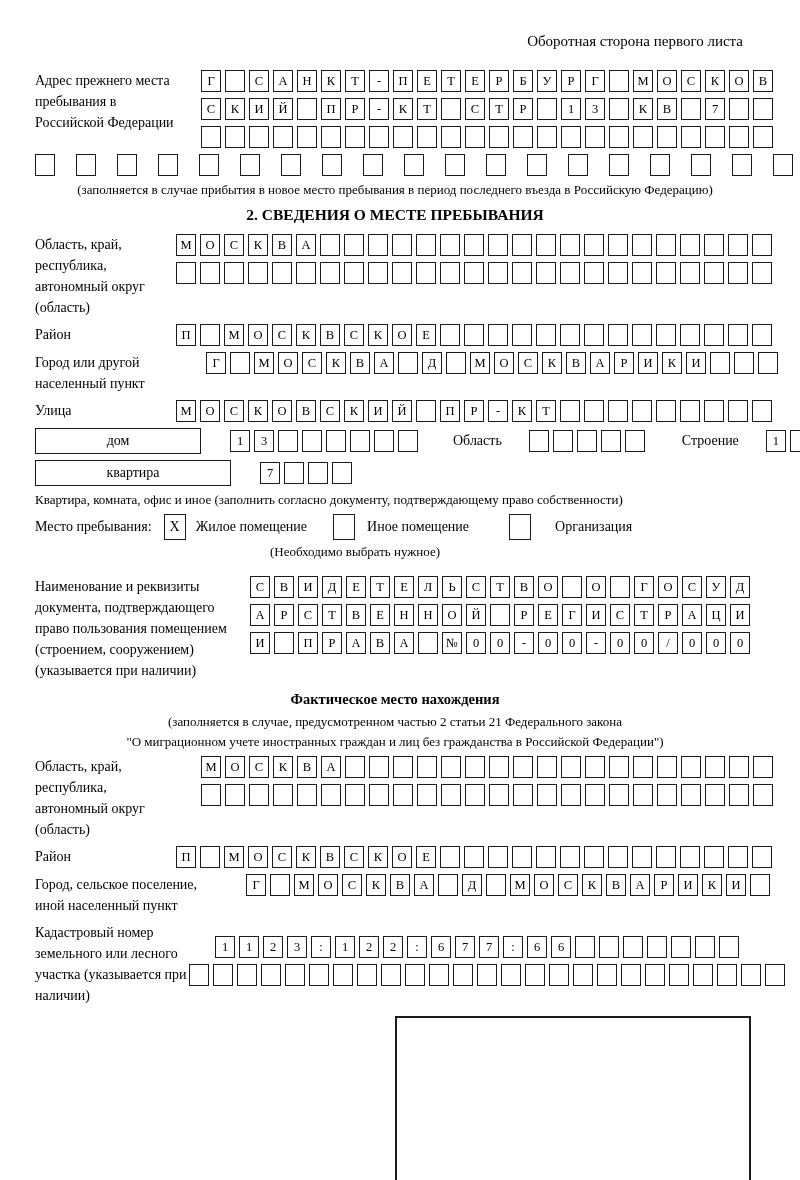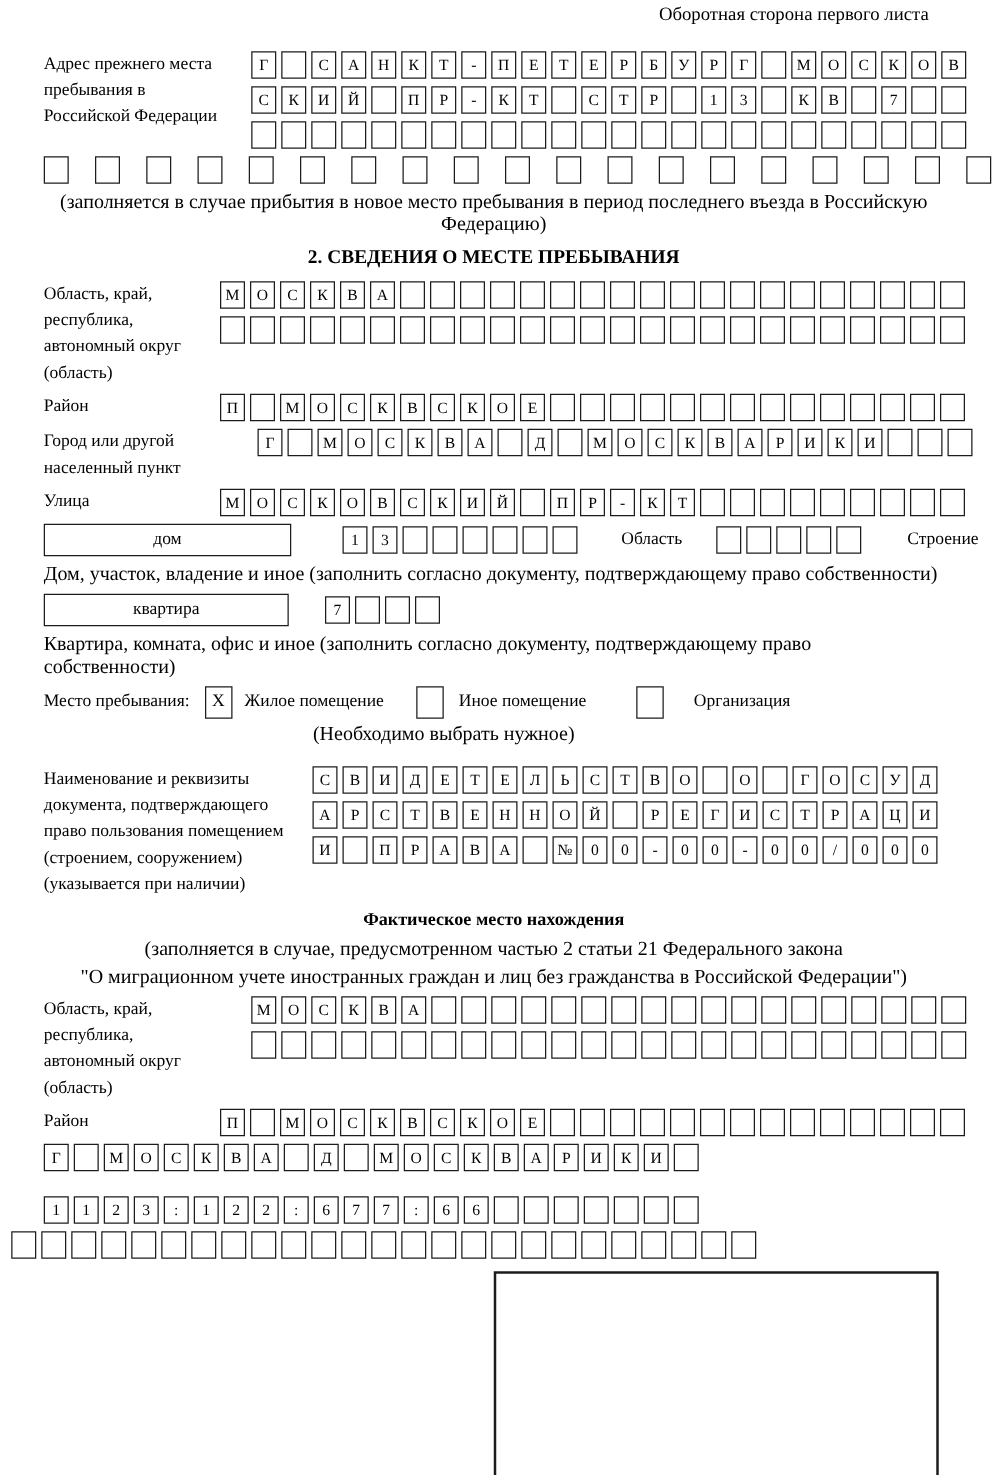--- a/index.html
+++ b/index.html
@@ -1,41 +1,41 @@
 <!DOCTYPE html>
 <html lang="ru"><head>
 <meta charset="utf-8">
 <style>
   html,body{margin:0;padding:0;background:#fff;}
   .page{
     position:relative;
     width:800px;height:1180px;
     box-sizing:border-box;
-    padding:4px 45px 0 35px;
+    padding:33px 45px 0 35px;
     background:#fff;color:#000;
     font-family:"Liberation Serif","DejaVu Serif",serif;
     overflow:hidden;
   }
   .header-note{ text-align:right; font-size:15px; margin-bottom:20px; padding-right:12px;}
   .row-group{display:flex;align-items:flex-start;}
   .label{font-size:14px;line-height:21px;flex:none;}
   .w145{width:145px;}
   .w120{width:120px;}
   .w150{width:150px;}
   .w215{width:215px;}
   .lines{display:flex;flex-direction:column;gap:6px;}
   .cellrow{display:flex;gap:4px;margin:0;}
   .cell{
     width:20px;height:22px;flex:none;
     border:1.6px solid #1c1c1c;box-sizing:border-box;
     display:inline-flex;align-items:center;justify-content:center;
     font-size:12.5px;line-height:1;background:#fff;
   }
   .mb6{margin-bottom:6px;gap:21px;}
-  .note{font-size:16px;text-align:center;margin:4px 0 6px 0;}
+  .note{font-size:13px;text-align:center;margin:4px 0 6px 0;}
   .sec-title{font-size:15.5px;font-weight:bold;text-align:center;margin:8px 0 10px 0;}
   .sub-title{font-size:14.5px;font-weight:bold;text-align:center;margin:10px 0 6px 0;}
   .box-label{
     border:1.6px solid #1c1c1c;box-sizing:border-box;height:26px;flex:none;
     display:flex;align-items:center;justify-content:center;font-size:14px;background:#fff;
   }
   .inline-row{display:flex;align-items:center;}
   .inline-lbl{font-size:14px;flex:none;}
   .checkbox{
     width:22px;height:26px;flex:none;border:1.6px solid #1c1c1c;box-sizing:border-box;
@@ -318,21 +318,21 @@
         <span class="cell"></span>
         <span class="cell"></span>
         <span class="cell"></span>
         <span class="cell"></span>
         <span class="cell"></span>
         <span class="cell"></span>
       </div>
   </div>
 
   <div class="inline-row mb6">
-    <div class="box-label" style="width:198px;margin-right:20px;">дом</div>
+    <div class="box-label" style="width:166px;margin-right:8px;">дом</div>
     <div class="cellrow">
         <span class="cell">1</span>
         <span class="cell">3</span>
         <span class="cell"></span>
         <span class="cell"></span>
         <span class="cell"></span>
         <span class="cell"></span>
         <span class="cell"></span>
         <span class="cell"></span>
       </div>
@@ -345,21 +345,20 @@
         <span class="cell"></span>
       </div>
     <div class="inline-lbl" style="margin:0 6px 0 16px;">Строение</div>
     <div class="cellrow">
         <span class="cell">1</span>
         <span class="cell"></span>
         <span class="cell"></span>
         <span class="cell"></span>
       </div>
   </div>
-  <div class="note" style="text-align:left;">Дом, участок, владение и иное (заполнить согласно документу, подтверждающему право собственности)</div>
 
   <div class="inline-row mb6" style="margin-top:2px;">
     <div class="box-label" style="width:196px;margin-right:8px;">квартира</div>
     <div class="cellrow">
         <span class="cell">7</span>
         <span class="cell"></span>
         <span class="cell"></span>
         <span class="cell"></span>
       </div>
   </div>
@@ -538,20 +537,21 @@
         <span class="cell"></span>
         <span class="cell"></span>
         <span class="cell"></span>
         <span class="cell"></span>
         <span class="cell"></span>
         <span class="cell"></span>
       </div>
   </div>
 
   <div class="row-group mb6">
+    <div class="label" style="width:190px;">Город, сельское поселение, иной населенный пункт</div>
     <div class="cellrow">
         <span class="cell">Г</span>
         <span class="cell"></span>
         <span class="cell">М</span>
         <span class="cell">О</span>
         <span class="cell">С</span>
         <span class="cell">К</span>
         <span class="cell">В</span>
         <span class="cell">А</span>
         <span class="cell"></span>
@@ -565,20 +565,21 @@
         <span class="cell">А</span>
         <span class="cell">Р</span>
         <span class="cell">И</span>
         <span class="cell">К</span>
         <span class="cell">И</span>
         <span class="cell"></span>
       </div>
   </div>
 
   <div class="row-group">
+    <div class="label" style="width:180px;">Кадастровый номер земельного или лесного участка (указывается при наличии)</div>
     <div class="lines" style="margin-top:14px;">
       <div class="cellrow">
           <span class="cell">1</span>
           <span class="cell">1</span>
           <span class="cell">2</span>
           <span class="cell">3</span>
           <span class="cell">:</span>
           <span class="cell">1</span>
           <span class="cell">2</span>
           <span class="cell">2</span>

